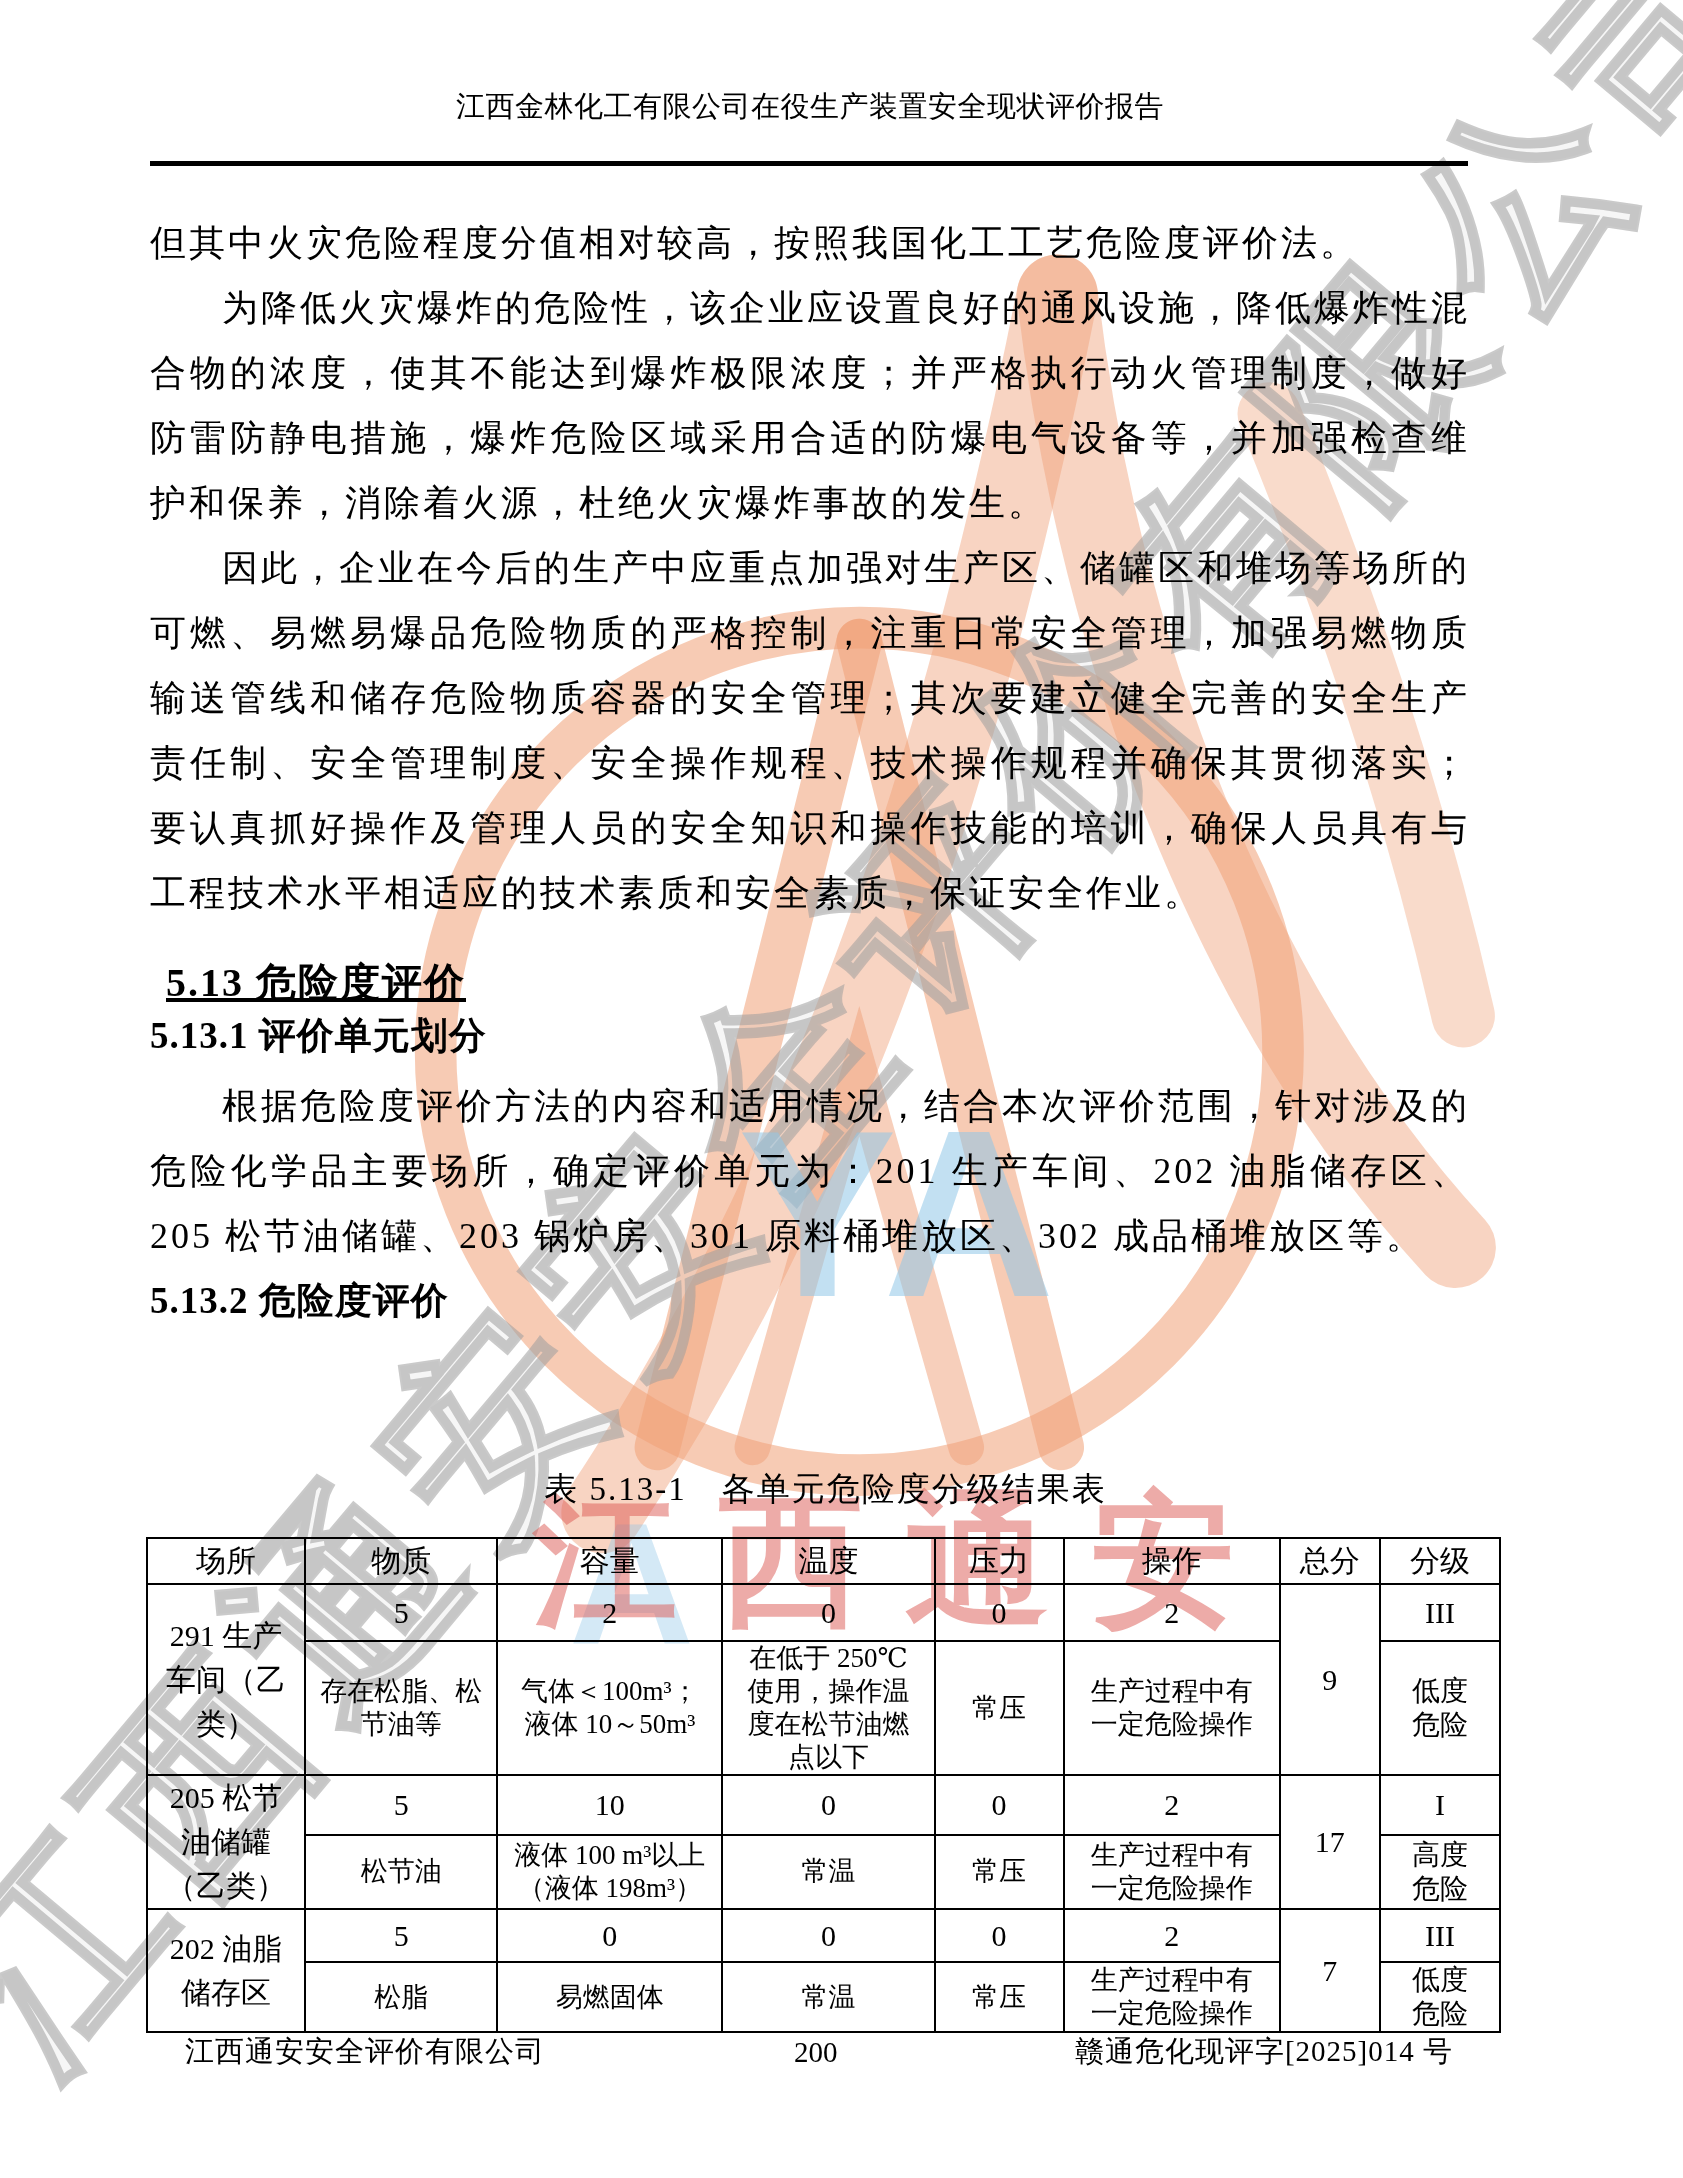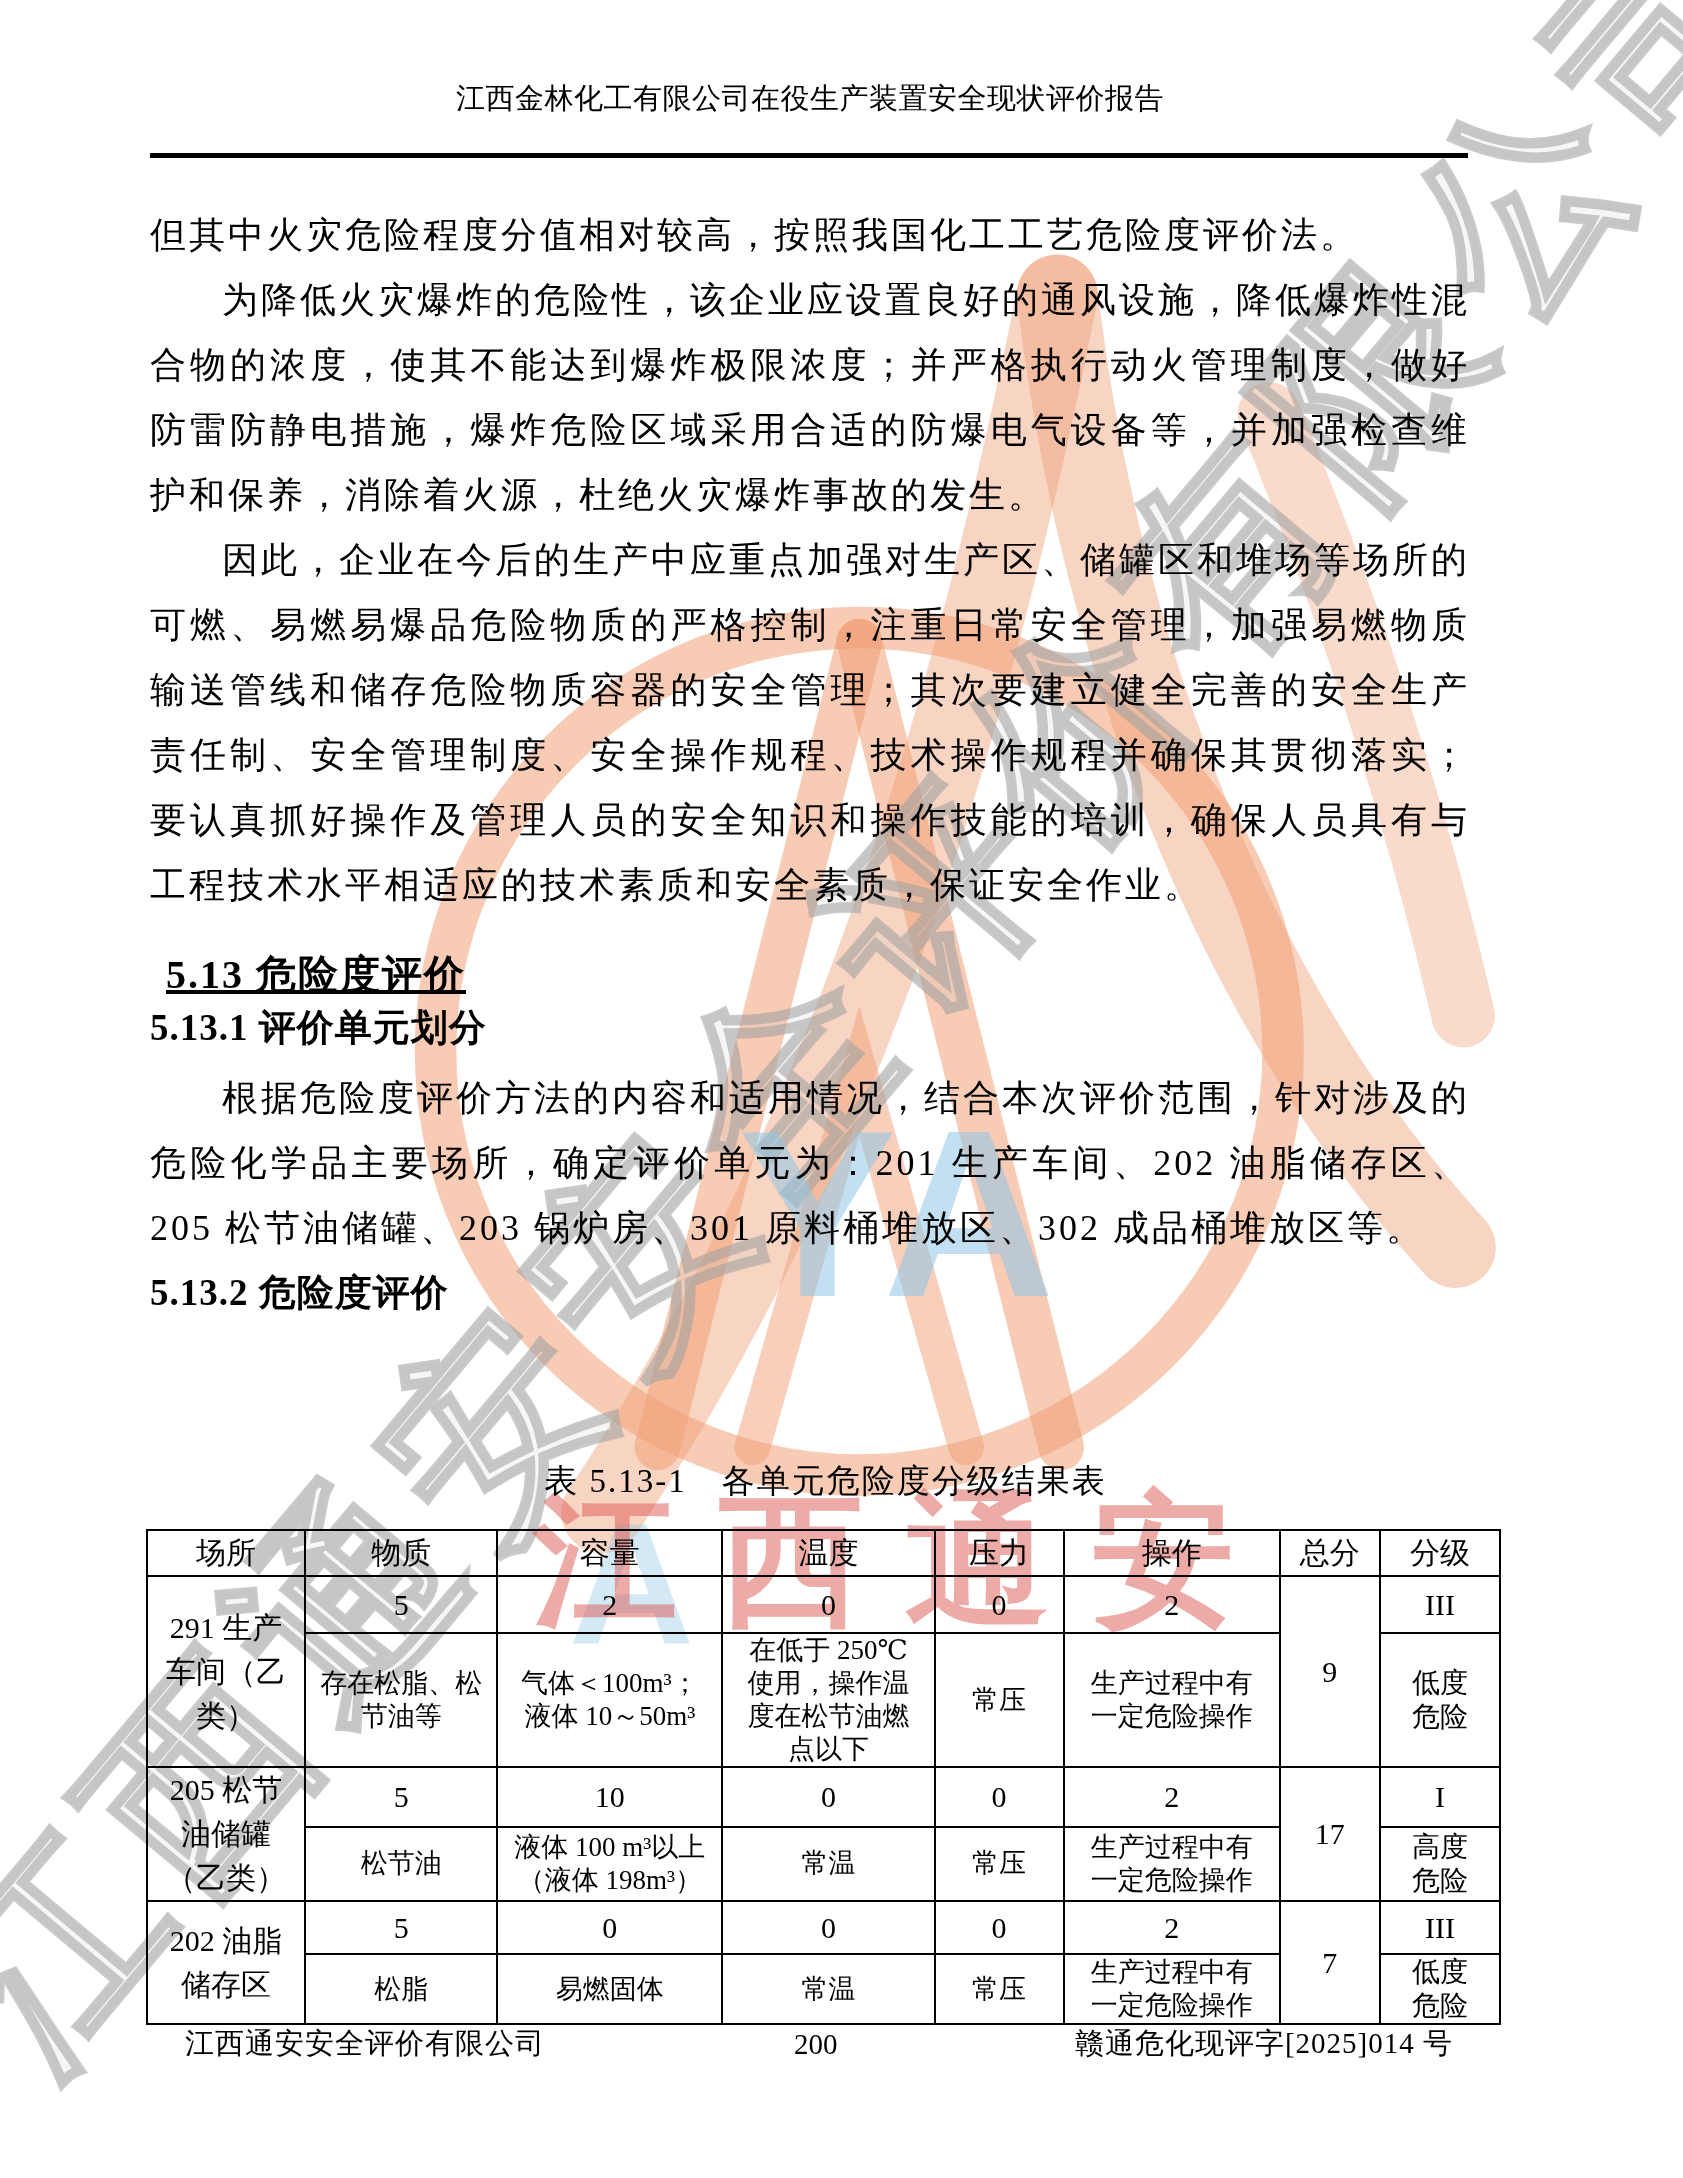--- a/index.html
+++ b/index.html
@@ -28,21 +28,21 @@
     position:absolute;left:569px;top:1483px;
     font-family:"Liberation Sans","DejaVu Sans",sans-serif;
     font-size:173px;font-weight:bold;color:rgba(143,198,232,0.38);
   }
   .wm-red{
     position:absolute;left:533px;top:1490px;white-space:nowrap;
     font-size:144px;font-weight:bold;letter-spacing:42px;line-height:1;
     color:rgba(219,88,82,0.50);
   }
   
-  .content{position:absolute;left:150px;top:4px;width:1320px;height:2132px;z-index:1;}
+  .content{position:absolute;left:150px;top:12px;width:1320px;height:2132px;z-index:1;}
   .doc-header{
     position:absolute;top:75px;left:0;width:100%;text-align:center;
     font-size:29px;letter-spacing:0.5px;
   }
   .header-rule{position:absolute;top:149px;left:0;width:1318px;height:5px;background:#000;}
   .body-text{position:absolute;top:199px;left:0;width:1320px;}
   .body-text p, .para{
     margin:0;font-size:36px;letter-spacing:3px;line-height:65px;
     text-align:justify;text-justify:inter-ideograph;
   }

